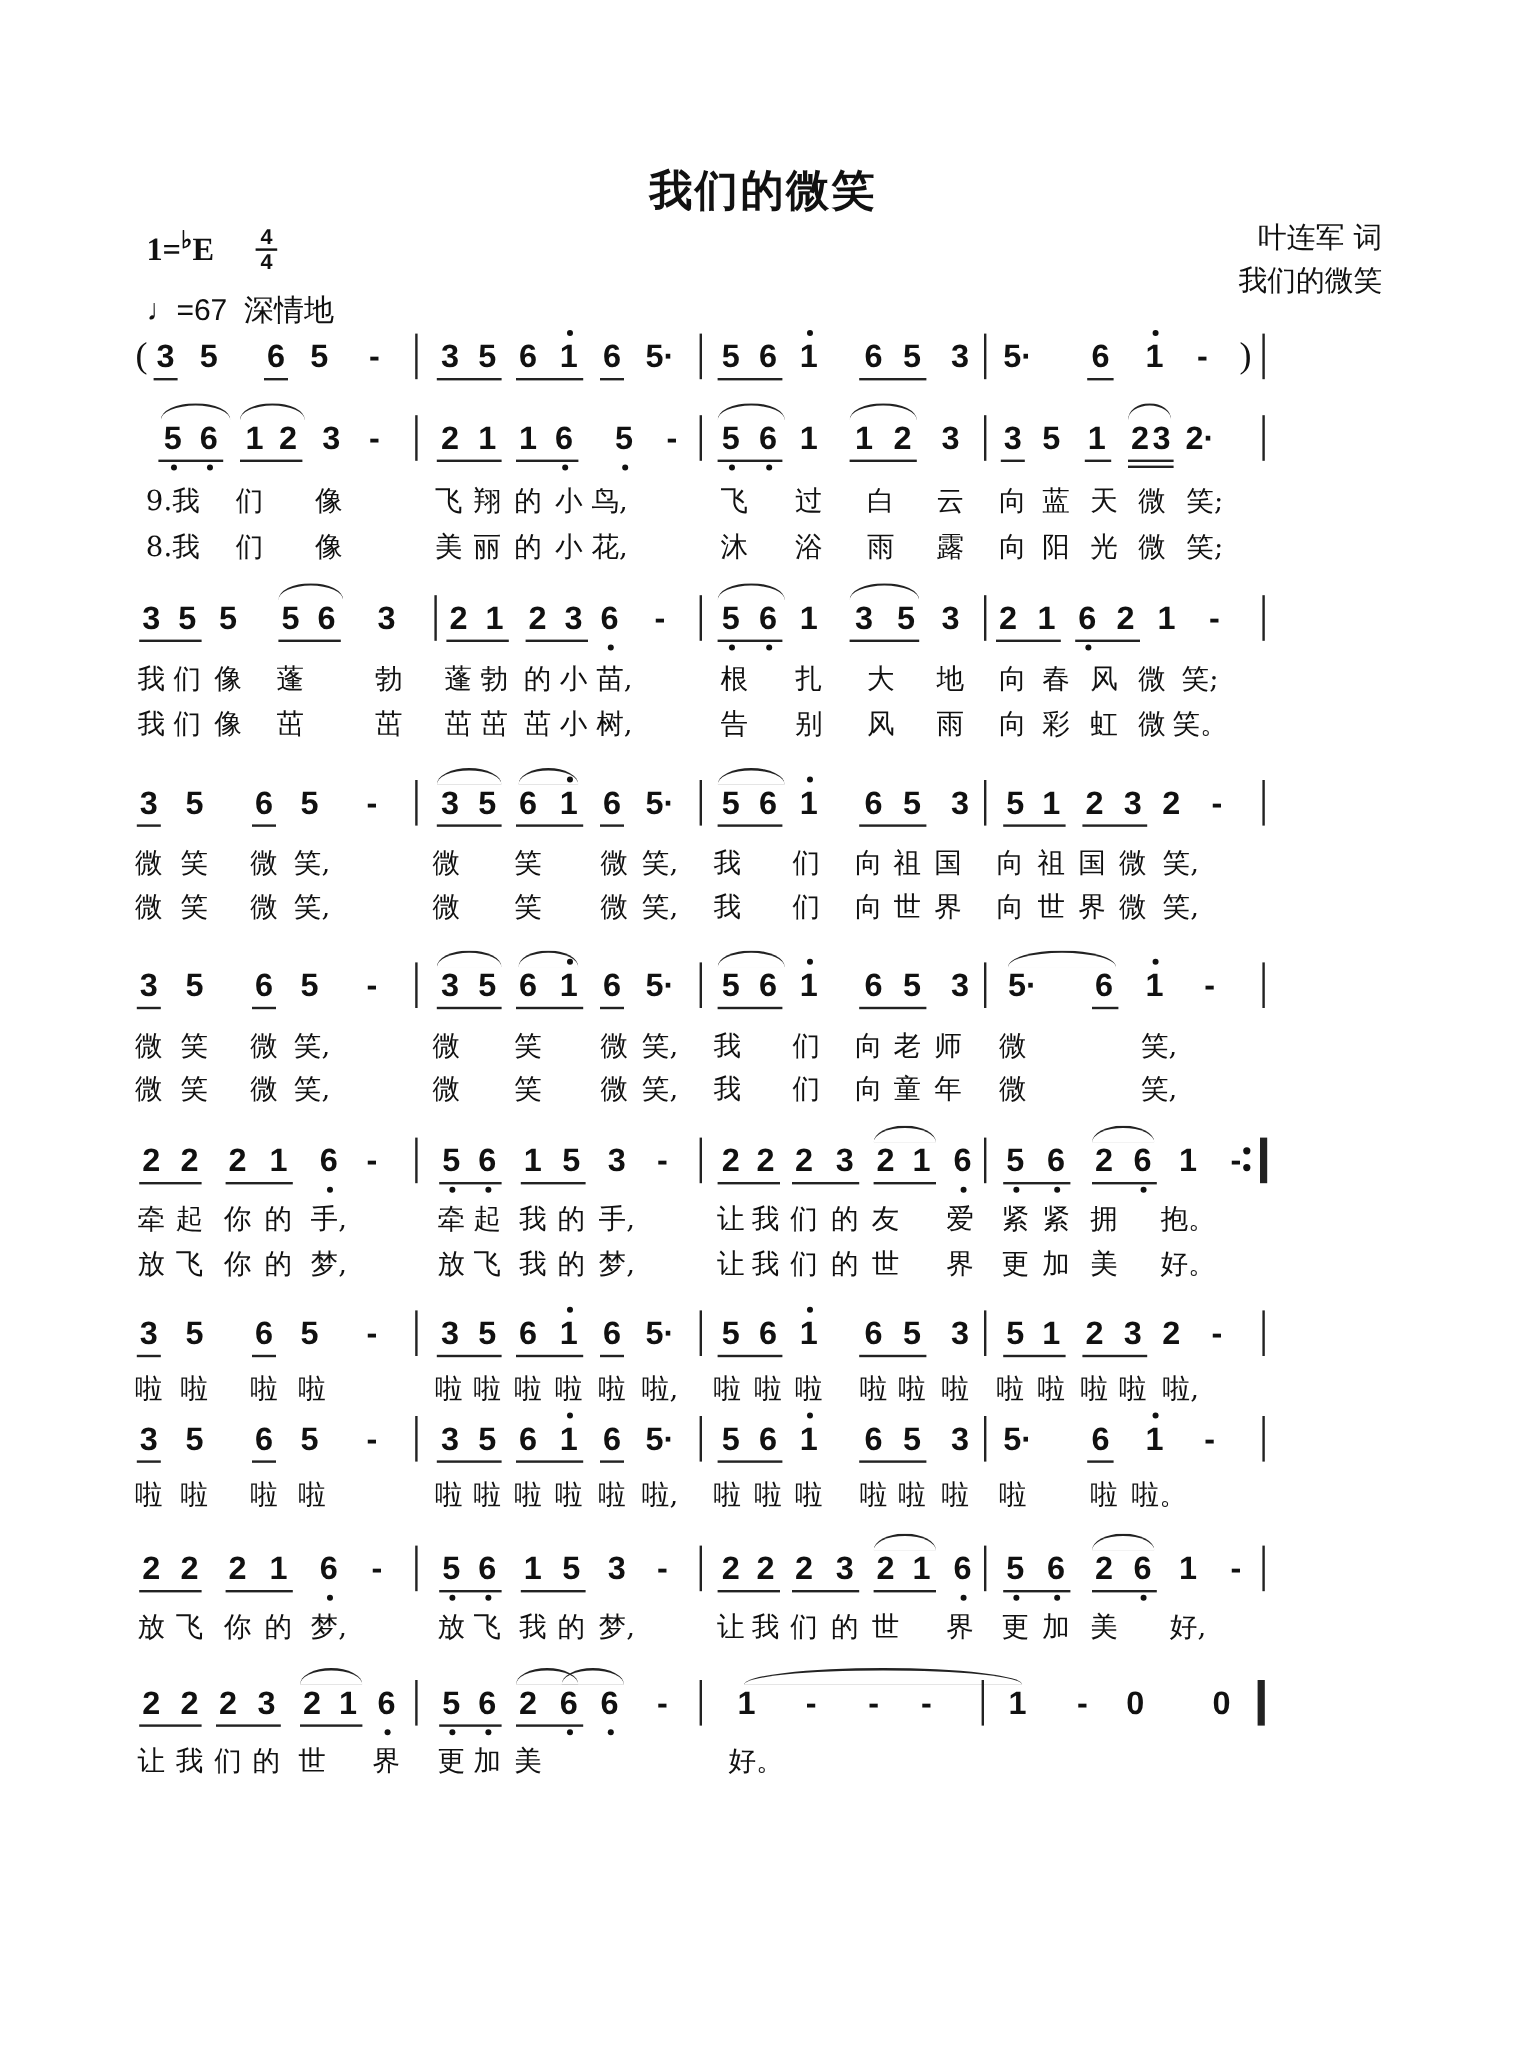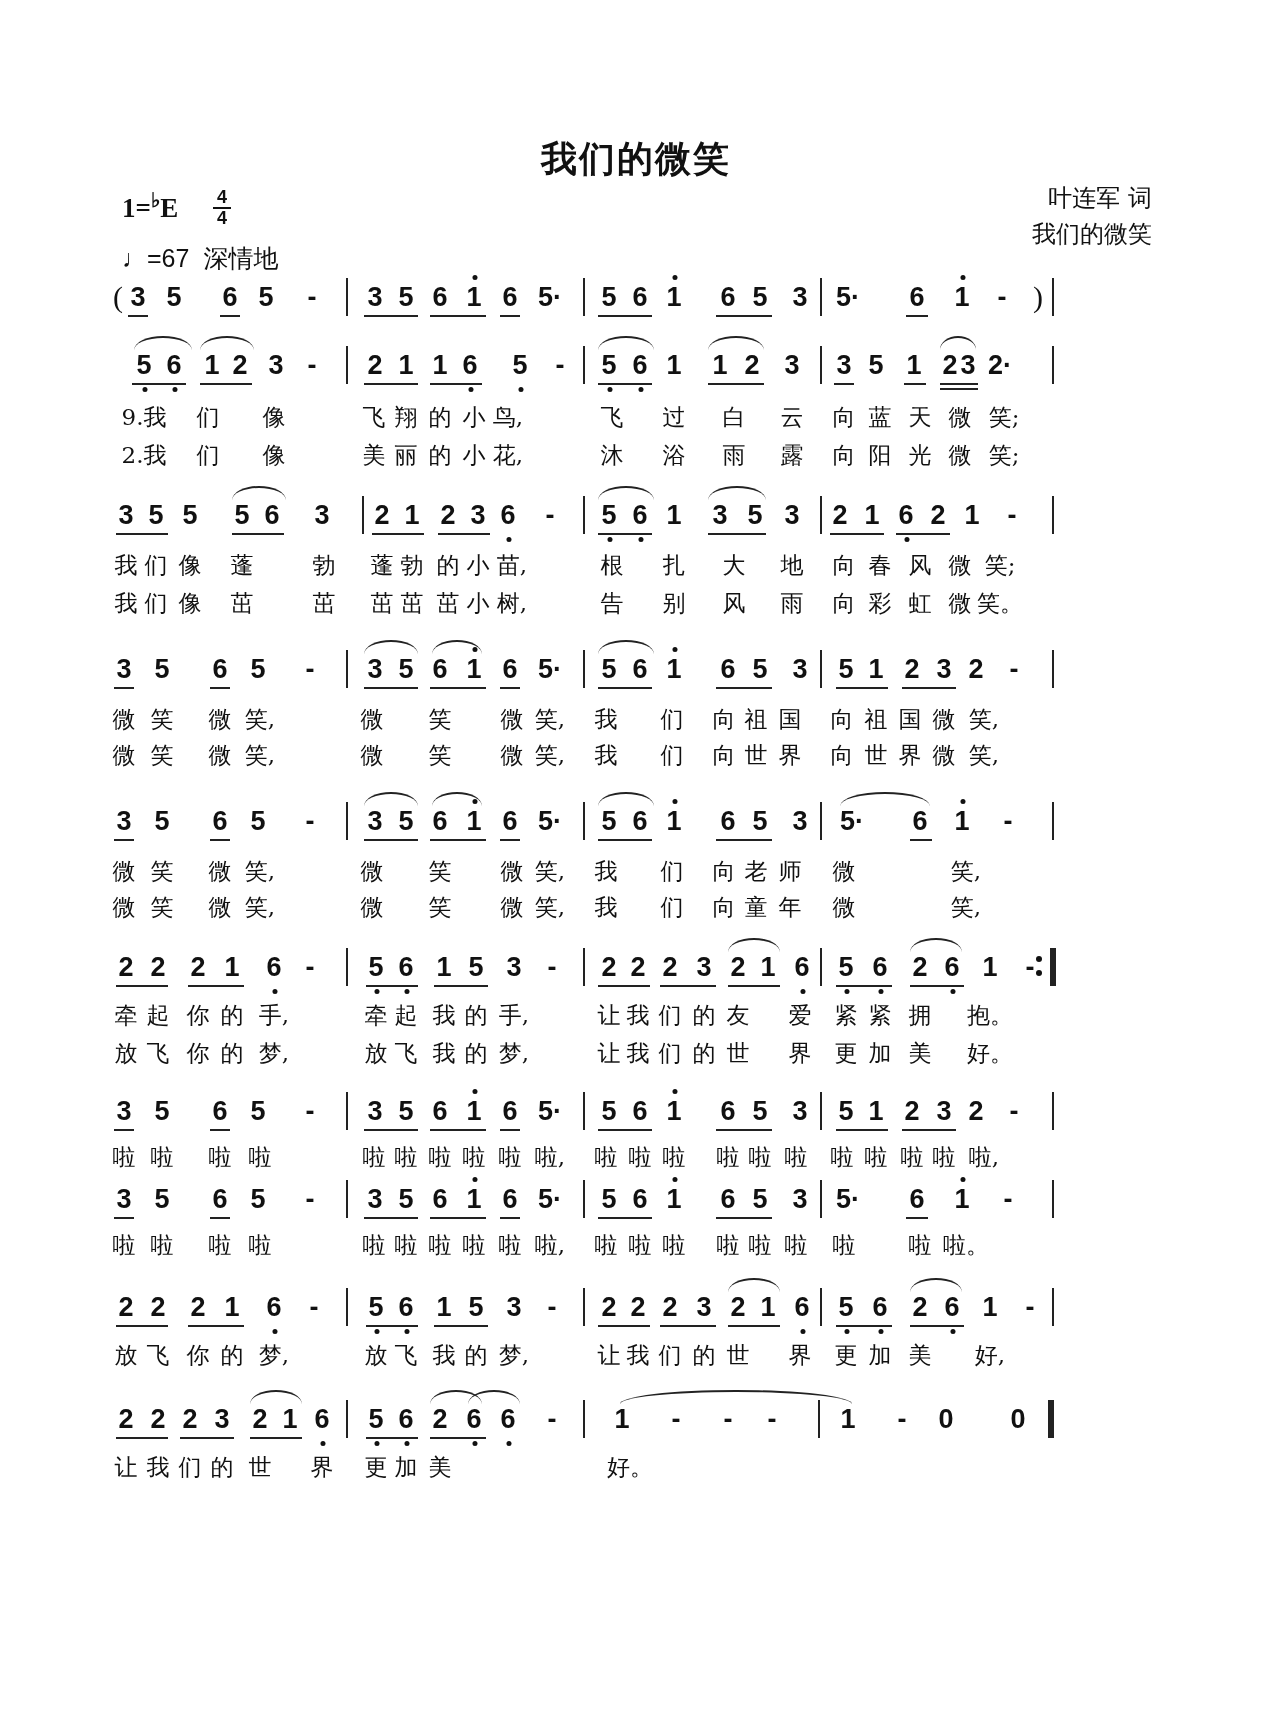--- a/index.html
+++ b/index.html
@@ -143,21 +143,21 @@
         <span class="lyr" style="left: 674px;">过</span>
         <span class="lyr" style="left: 734px;">白</span>
         <span class="lyr" style="left: 792px;">云</span>
         <span class="lyr" style="left: 844px;">向</span>
         <span class="lyr" style="left: 880px;">蓝</span>
         <span class="lyr" style="left: 920px;">天</span>
         <span class="lyr" style="left: 960px;">微</span>
         <span class="lyr" style="left: 1004px;">笑;</span>
       </div>
       <div class="lyrline" style="top: 90px;">
-        <span class="lyr" style="left: 144px;">2.我</span>
+        <span class="lyr" style="left: 144px;">8.我</span>
         <span class="lyr" style="left: 208px;">们</span>
         <span class="lyr" style="left: 274px;">像</span>
         <span class="lyr" style="left: 374px;">美</span>
         <span class="lyr" style="left: 406px;">丽</span>
         <span class="lyr" style="left: 440px;">的</span>
         <span class="lyr" style="left: 474px;">小</span>
         <span class="lyr" style="left: 508px;">花,</span>
         <span class="lyr" style="left: 612px;">沐</span>
         <span class="lyr" style="left: 674px;">浴</span>
         <span class="lyr" style="left: 734px;">雨</span>

